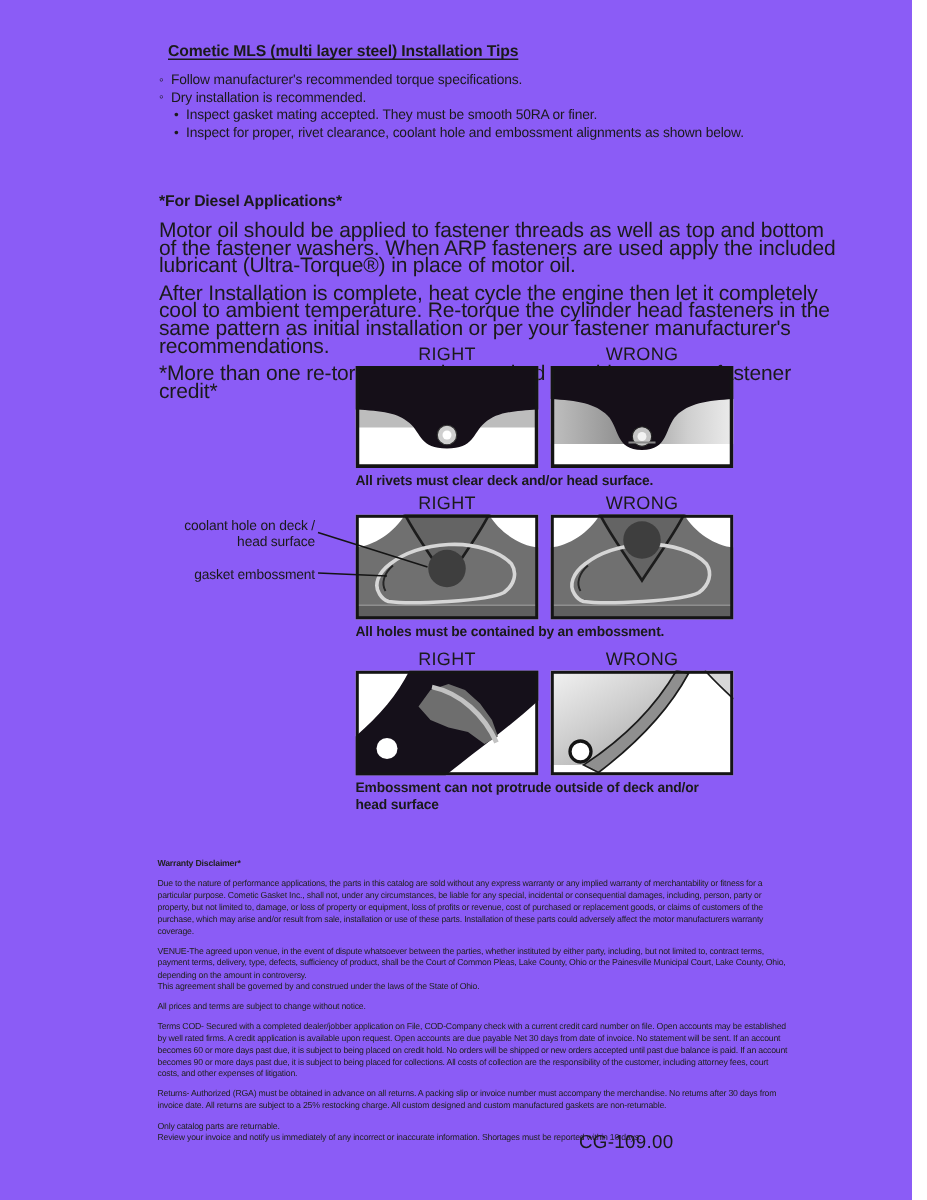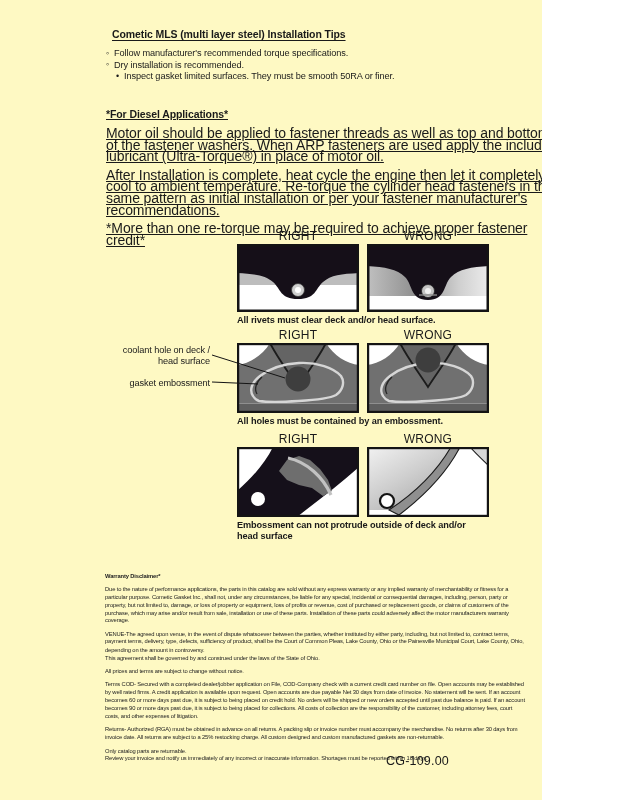--- a/index.html
+++ b/index.html
@@ -1,31 +1,31 @@
 <!DOCTYPE html>
 <html><head>
 <meta charset="utf-8">
 <style>
   html,body{margin:0;padding:0;background:#ffffff;}
-  .page{position:relative;width:542px;height:800px;background:#fef9c3;overflow:hidden;
+  .page{position:relative;width:608px;height:800px;background:#8b5cf6;overflow:hidden;
         font-family:"Liberation Sans",sans-serif;color:#1a1a1a;}
 
   
   .intro{position:absolute;left:106px;top:24px;width:452px;}
   .title{display:inline-block;margin:0 0 8px 6px;font-size:10.5px;font-weight:bold;
          letter-spacing:-0.1px;text-decoration:underline;text-underline-offset:2px;
          text-decoration-thickness:1.2px;}
   .li{position:relative;padding-left:8px;font-size:9.2px;line-height:11.7px;
       white-space:nowrap;letter-spacing:-0.1px;}
   .li.l1::before{content:"◦";position:absolute;left:0;top:-0.5px;font-size:9px;}
   .li.l2{margin-left:10px;}
   .li.l2::before{content:"•";position:absolute;left:0;top:-0.5px;font-size:9px;}
 
   
-  .diesel{position:absolute;left:106px;top:108px;width:452px;letter-spacing:-0.1px;text-decoration:underline;}
+  .diesel{position:absolute;left:106px;top:128px;width:452px;letter-spacing:-0.1px;}
   .diesel h2{margin:0 0 8px 0;font-size:10.5px;font-weight:bold;}
   .diesel p{margin:0 0 7px 0;font-size:14px;line-height:11.6px;}
 
   
   .dgroup{position:absolute;}
   .dlabels{display:flex;gap:8px;margin-bottom:2px;height:13px;}
   .dlabels span{width:122px;text-align:center;font-size:12px;letter-spacing:0.2px;}
   .dpanels{display:flex;gap:8px;}
   .panel{display:block;}
   .dcaption{margin-top:3px;font-size:9.2px;line-height:10.8px;letter-spacing:-0.1px;
@@ -55,21 +55,22 @@
 </head>
 <body>
 
 <div class="page">
 
   <div class="intro">
     <h1 class="title">Cometic MLS (multi layer steel) Installation Tips</h1>
     <div>
       <div class="li l1"><span>Follow manufacturer's recommended torque specifications.</span></div>
       <div class="li l1"><span>Dry installation is recommended.</span></div>
-      <div class="li l2"><span>Inspect gasket limited surfaces.  They must be smooth 50RA or finer.</span></div>
+      <div class="li l2"><span>Inspect gasket mating accepted.  They must be smooth 50RA or finer.</span></div>
+      <div class="li l2"><span>Inspect for proper, rivet clearance, coolant hole and embossment alignments as shown below.</span></div>
     </div>
   </div>
 
   <div class="diesel">
     <h2>*For Diesel Applications*</h2>
     <p>Motor oil should be applied to fastener threads as well as top and bottom of the fastener washers. When ARP fasteners are used apply the included lubricant (Ultra-Torque®) in place of motor oil.</p>
     <p>After Installation is complete, heat cycle the engine then let it completely cool to ambient temperature. Re-torque the cylinder head fasteners in the same pattern as initial installation or per your fastener manufacturer's recommendations.</p>
     <p>*More than one re-torque may be required to achieve proper fastener credit*</p>
   </div>
 

